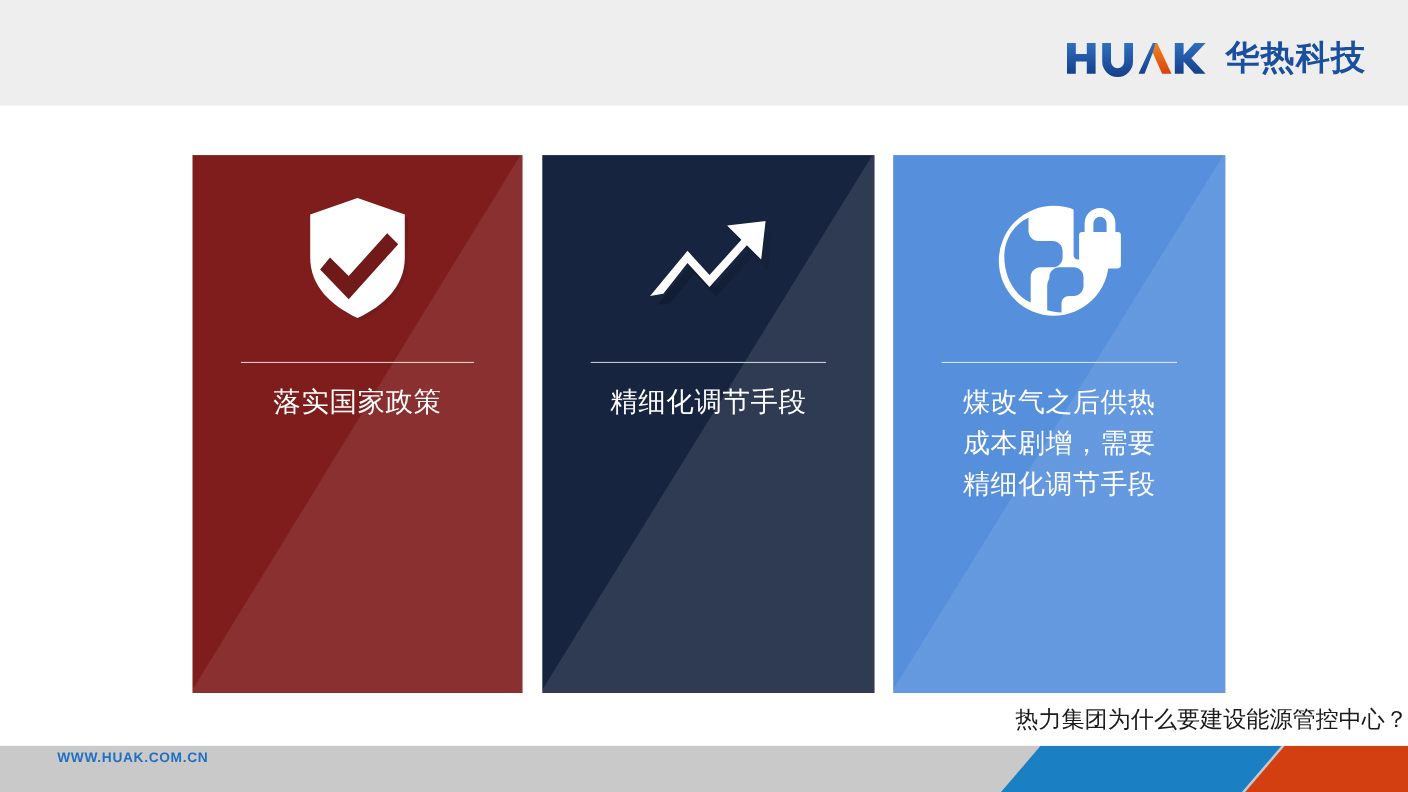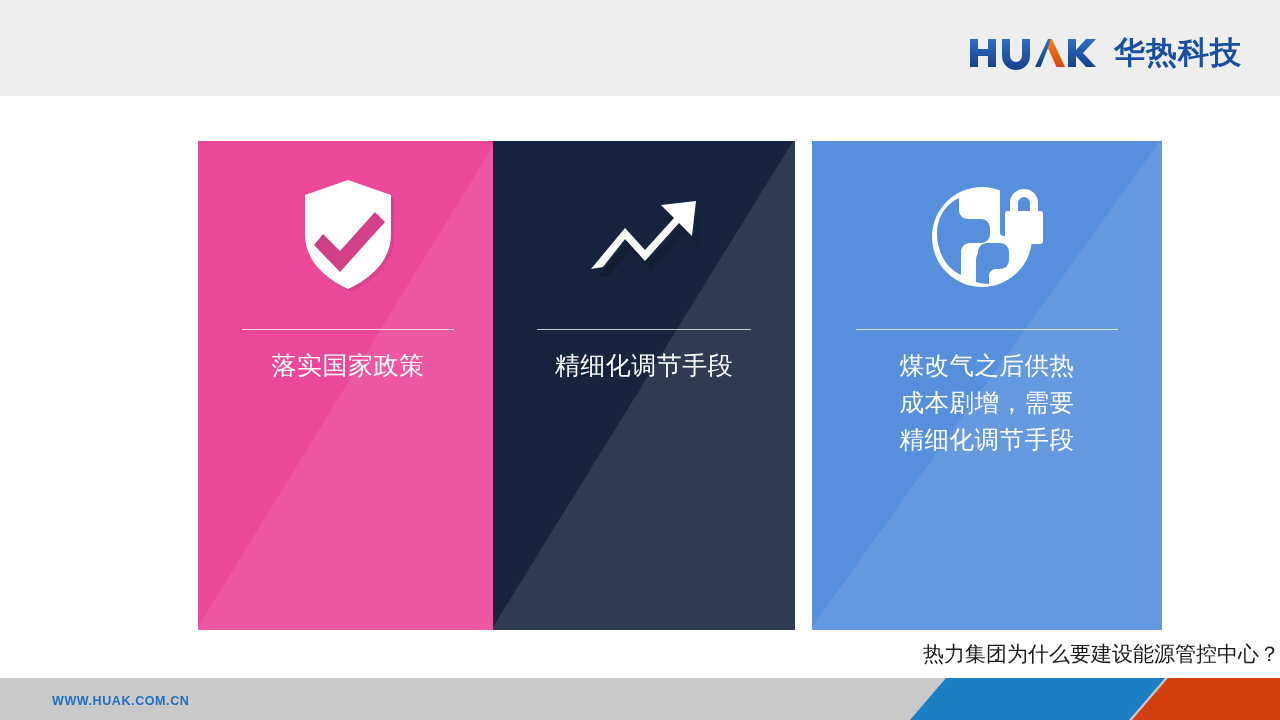--- a/index.html
+++ b/index.html
@@ -45,23 +45,23 @@
     top: 141px;
     width: 939px;
     height: 489px;
   }
   .card {
     position: absolute;
     top: 0;
     height: 489px;
     overflow: hidden;
   }
-  .card-1 { left: 0px;   width: 300px; background: #ec4899; margin-left: 23px; }
+  .card-1 { left: 0px;   width: 300px; background: #7f1d1d; }
   .card-2 { left: 318px; width: 302px; background: #16243f; }
-  .card-3 { left: 637px; width: 350px; background: #5690dd; }
+  .card-3 { left: 637px; width: 302px; background: #5690dd; }
 
   
   .card .wedge {
     position: absolute;
     inset: 0;
     pointer-events: none;
   }
   .card-1 .wedge { background: linear-gradient(to bottom right, rgba(255,255,255,0) 49.6%, rgba(255,255,255,0.085) 49.8%); }
   .card-2 .wedge { background: linear-gradient(to bottom right, rgba(255,255,255,0) 49.6%, rgba(255,255,255,0.105) 49.8%); }
   .card-3 .wedge { background: linear-gradient(to bottom right, rgba(255,255,255,0) 49.6%, rgba(255,255,255,0.085) 49.8%); }
@@ -116,21 +116,21 @@
     left: 0;
     top: 678px;
     width: 1280px;
     height: 42px;
     background: #c9c9c9;
     overflow: hidden;
   }
   .footer-url {
     position: absolute;
     left: 52px;
-    top: 16px;
+    top: 4px;
     font-size: 12.5px;
     font-weight: bold;
     letter-spacing: 0.6px;
     color: #1f6fc4;
     font-family: "Liberation Sans", sans-serif;
   }
   .footer-shapes {
     position: absolute;
     right: 0; top: 0;
     width: 400px; height: 42px;

